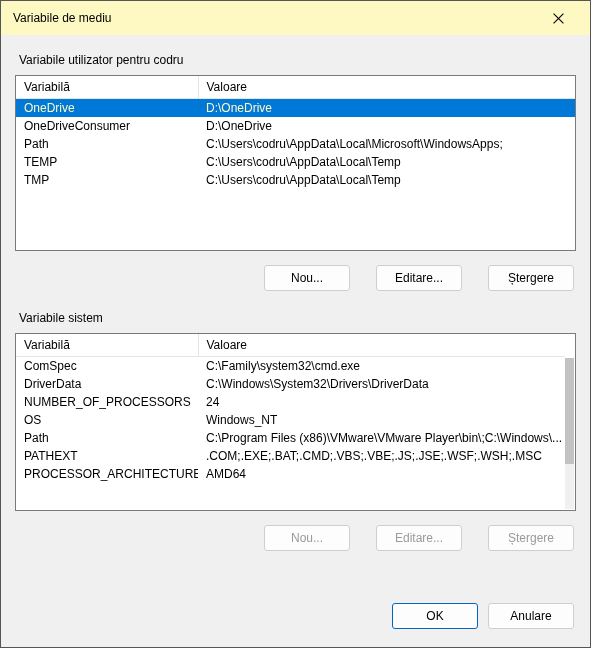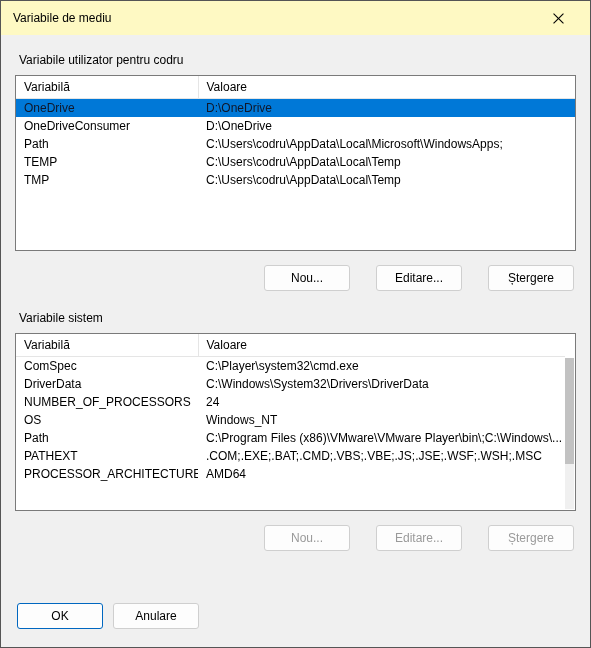--- a/index.html
+++ b/index.html
@@ -90,21 +90,21 @@
   .list-table th:last-child { border-right: none; }
   .list-table td {
     padding: 2px 8px 2px 8px;
     font-size: 12px;
     white-space: nowrap;
     overflow: hidden;
     text-overflow: clip;
   }
   .list-table tr.selected td {
     background: #0078d7;
-    color: #0f172a;
+    color: #fef9c3;
   }
   .col-var { width: 182px; }
   .col-val { width: auto; }
   .scrollbar {
     position: absolute;
     right: 1px;
     top: 24px;
     bottom: 1px;
     width: 9px;
     background: #f0f0f0;
@@ -137,20 +137,21 @@
     align-items: center;
     justify-content: center;
   }
   .btn.primary { border-color: #0067c0; background:#fdfdfd; }
   .btn:disabled, .btn.disabled {
     color: #9a9a9a;
     cursor: default;
   }
   .footer-row {
     display: flex;
+    justify-content: flex-end;
     gap: 10px;
     padding: 16px 2px 4px 2px;
     margin-top: auto;
   }
   .sys-wrap { position: relative; }
   .listbox.system .list-scroll { padding-right: 10px; }
 </style>
 </head>
 <body>
 
@@ -226,21 +227,21 @@
             </colgroup>
           <thead>
             <tr>
               <th>Variabilă</th>
               <th>Valoare</th>
             </tr>
           </thead>
           <tbody id="system-body">
               <tr>
                 <td>ComSpec</td>
-                <td>C:\Player\system32\cmd.exe</td>
+                <td>C:\Family\system32\cmd.exe</td>
               </tr>
               <tr>
                 <td>DriverData</td>
                 <td>C:\Windows\System32\Drivers\DriverData</td>
               </tr>
               <tr>
                 <td>NUMBER_OF_PROCESSORS</td>
                 <td>24</td>
               </tr>
               <tr>

